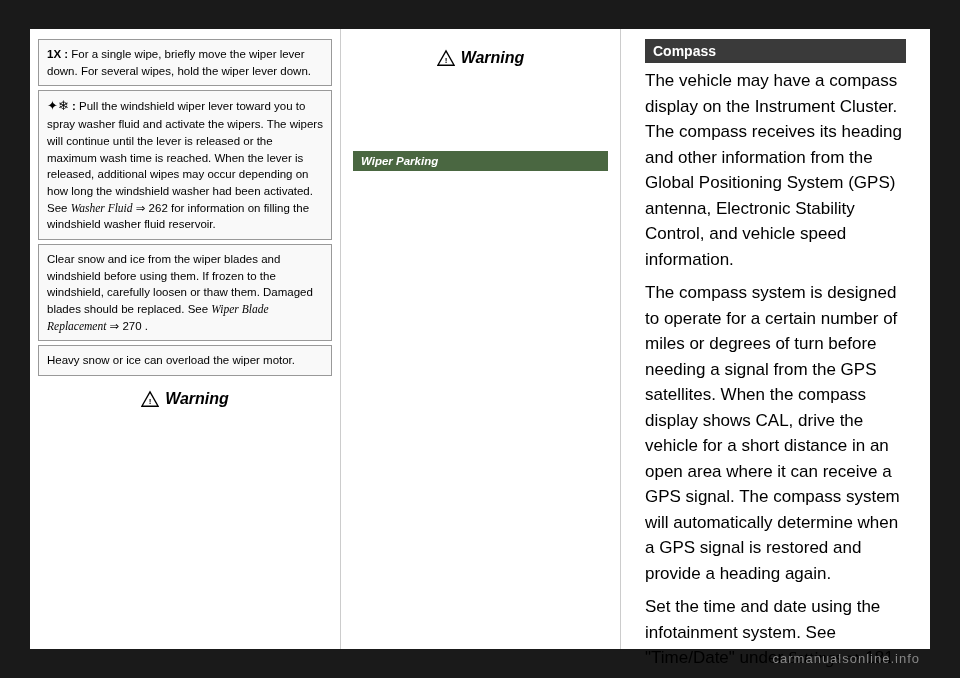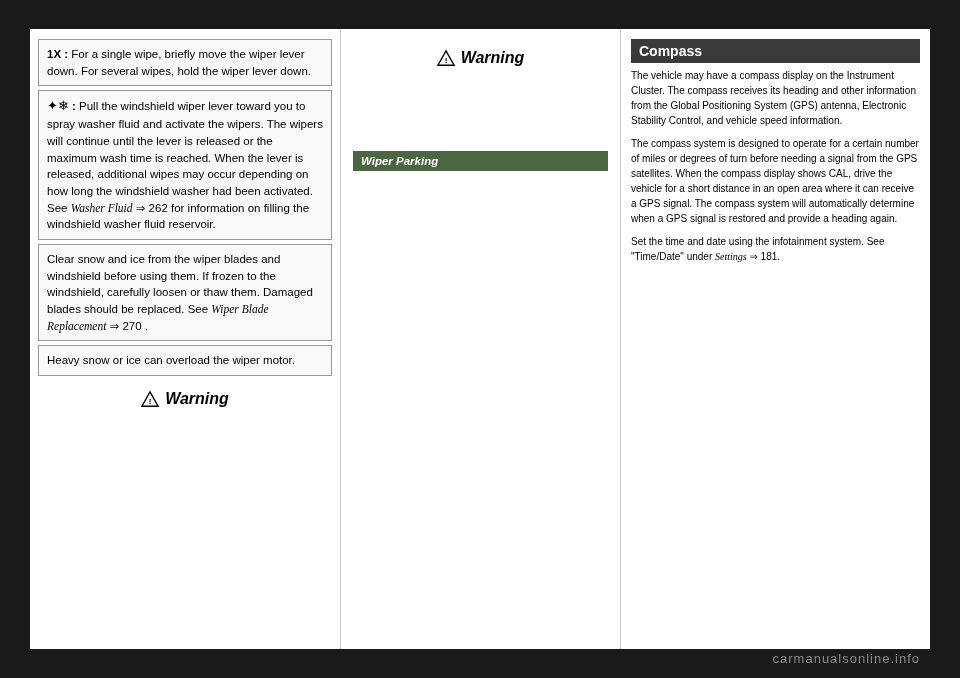--- a/index.html
+++ b/index.html
@@ -38,21 +38,21 @@
 
     .middle-column {
       width: 280px;
       padding: 10px 12px;
       flex-shrink: 0;
       border-left: 1px solid #ccc;
     }
 
     .right-column {
       flex: 1;
-      padding: 10px 10px;
+      padding: 10px 24px;
       border-left: 1px solid #ccc;
     }
 
     .info-box {
       border: 1px solid #999;
       padding: 6px 8px;
       margin-bottom: 4px;
       background-color: #f9f9f9;
       font-size: 11.5px;
       line-height: 1.45;
@@ -103,21 +103,21 @@
     .section-header {
       background-color: #3a3a3a;
       color: #fff;
       font-size: 14px;
       font-weight: bold;
       padding: 4px 8px;
       margin-bottom: 5px;
     }
 
     .section-text {
-      font-size: 10px;
+      font-size: 17px;
       line-height: 1.5;
       margin-bottom: 8px;
       color: #000;
     }
 
     .watermark {
       position: absolute;
       bottom: 12px;
       right: 40px;
       font-size: 13px;

